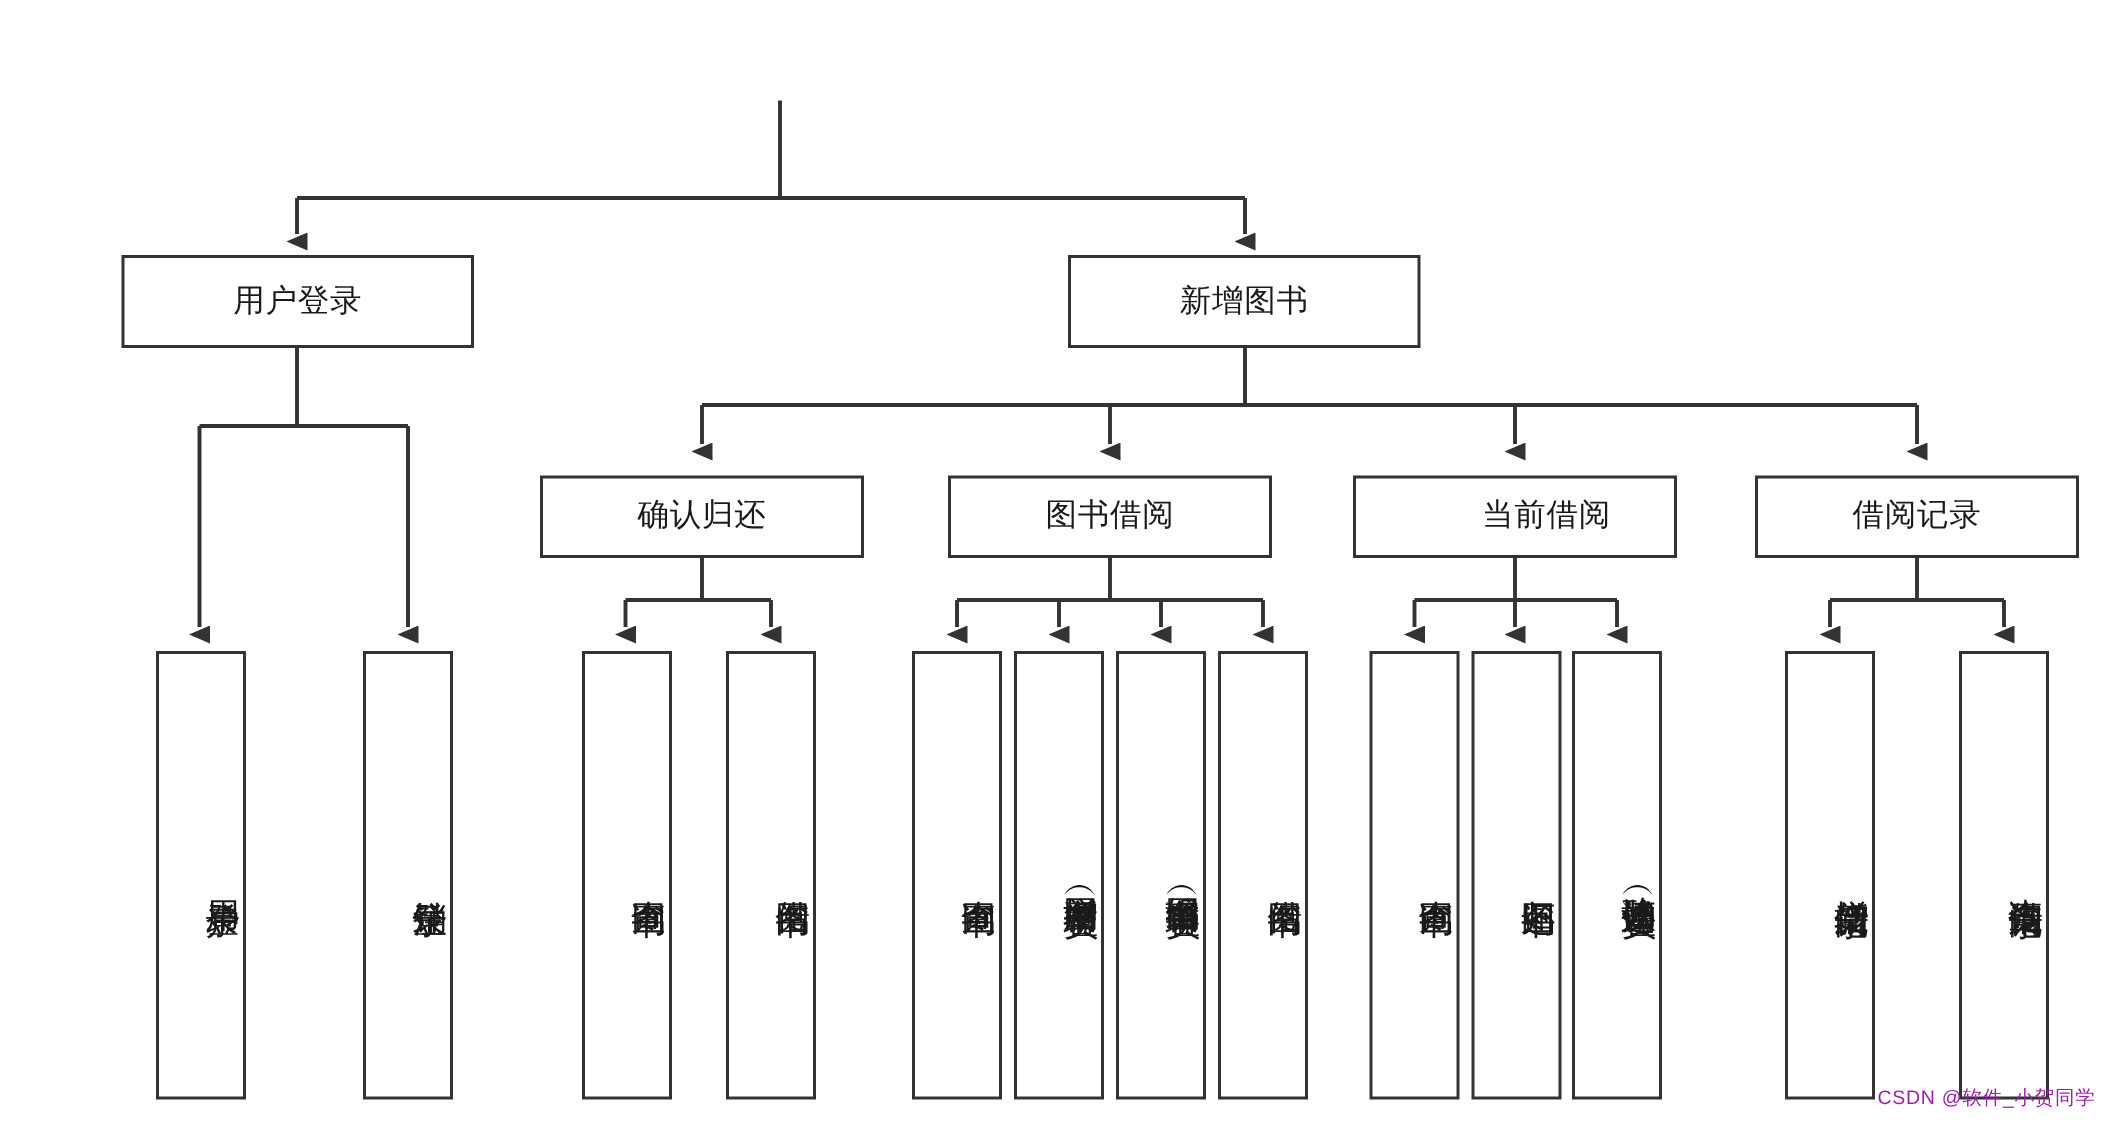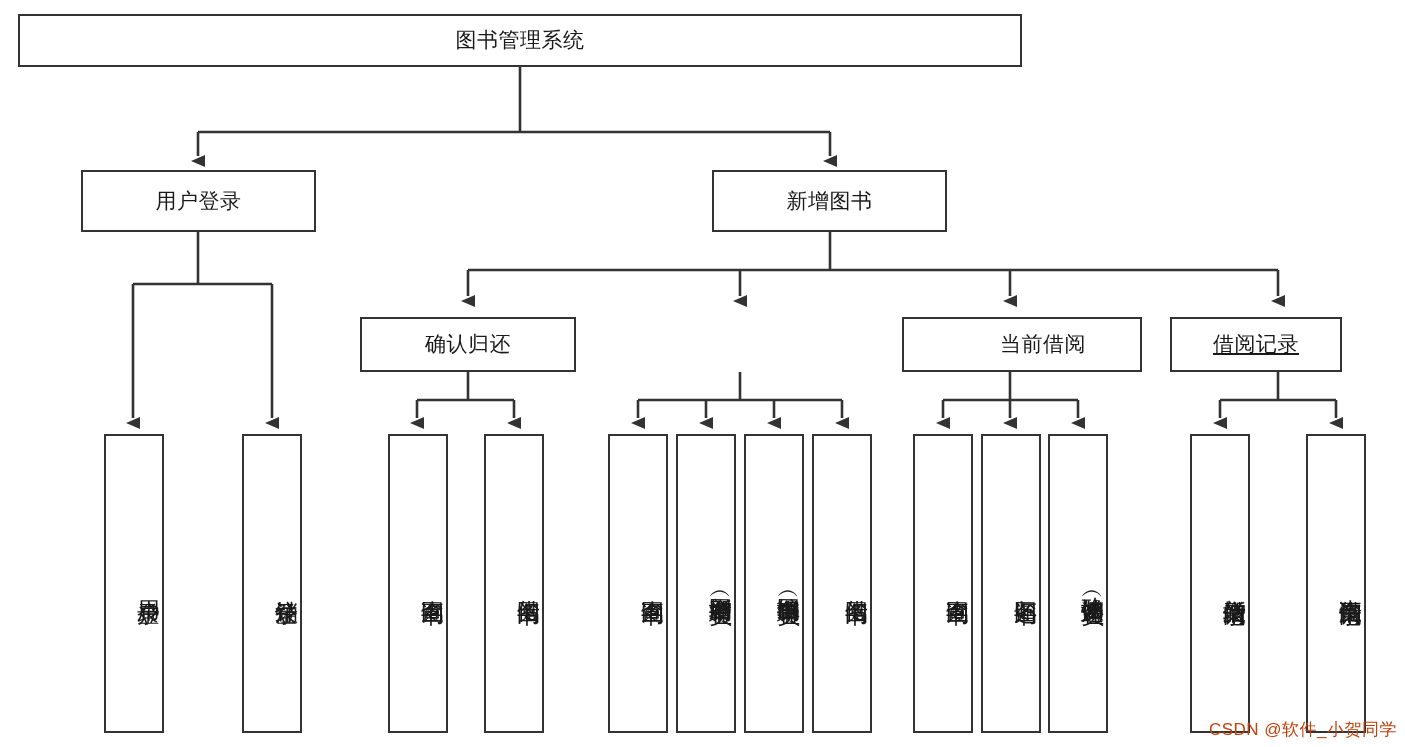--- a/index.html
+++ b/index.html
@@ -58,22 +58,22 @@
     display: block;
     white-space: nowrap;
   }
   .node-root {
     font-size: 22px;
   }
   .watermark {
     position: absolute;
     right: 8px;
     bottom: 6px;
-    font-size: 17px;
-    color: #c2410c;
+    font-size: 13px;
+    color: #a21caf;
     white-space: nowrap;
     letter-spacing: 0.5px;
     pointer-events: none;
     text-align: center;
   }
 </style>
 </head>
 <body>
 
 <div id="diagram-root">
@@ -121,32 +121,32 @@
       <path d="M1010,400 L1010,418" marker-end="url(#arrow)"></path>
       <path d="M1078,400 L1078,418" marker-end="url(#arrow)"></path>
 
       <path d="M1278,372 L1278,400"></path>
       <path d="M1220,400 L1336,400"></path>
       <path d="M1220,400 L1220,418" marker-end="url(#arrow)"></path>
       <path d="M1336,400 L1336,418" marker-end="url(#arrow)"></path>
     </g>
   </svg>
 
-  <div class="node horiz node-root" style="left:18px; top:14px; width:1004px; height:53px;">图书管理系统</div>
 
   <div class="node horiz" style="left:81px; top:170px; width:235px; height:62px;">用户登录</div>
 
   <div class="node horiz" style="left:712px; top:170px; width:235px; height:62px;">新增图书</div>
 
   <div class="node horiz" style="left:360px; top:317px; width:216px; height:55px;">确认归还</div>
 
+  <div class="node horiz" style="left:632px; top:317px; width:216px; height:55px;">图书借阅</div>
 
-  <div class="node horiz" style="left:902px; top:317px; width:240px; height:55px;padding-left:48px;">当前借阅</div>
+  <div class="node horiz" style="left:902px; top:317px; width:216px; height:55px;padding-left:48px;">当前借阅</div>
 
-  <div class="node horiz" style="left:1170px; top:317px; width:172px; height:55px;text-decoration:underline;">借阅记录</div>
+  <div class="node horiz" style="left:1170px; top:317px; width:216px; height:55px;">借阅记录</div>
 
   <div class="node vert" style="left:104px; top:434px; width:60px; height:299px;">
     <span class="vtext">用户登录</span>
   </div>
   <div class="node vert" style="left:242px; top:434px; width:60px; height:299px;">
     <span class="vtext">注销登录</span>
   </div>
 
   <div class="node vert" style="left:388px; top:434px; width:60px; height:299px;">
     <span class="vtext">查询图书</span>

